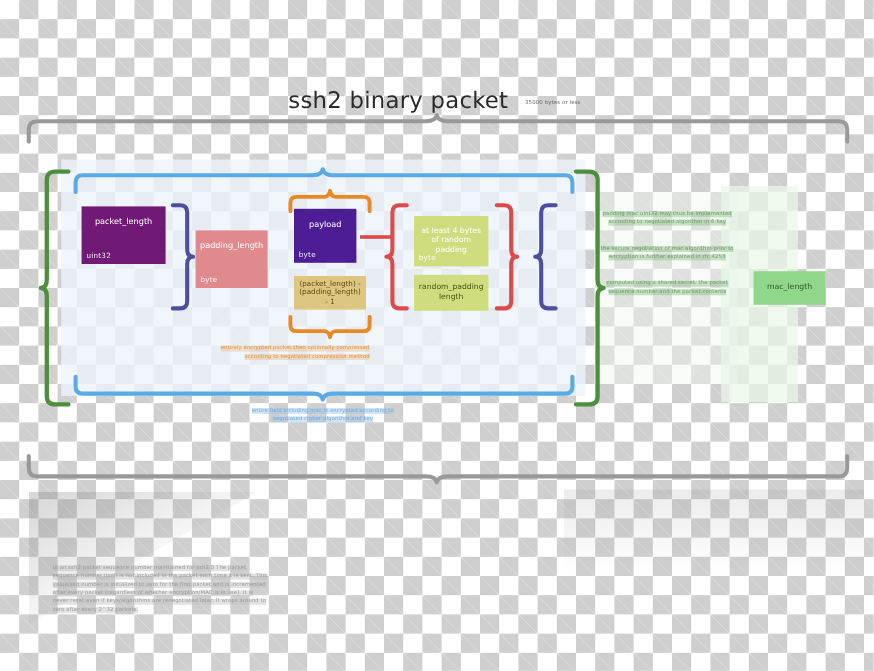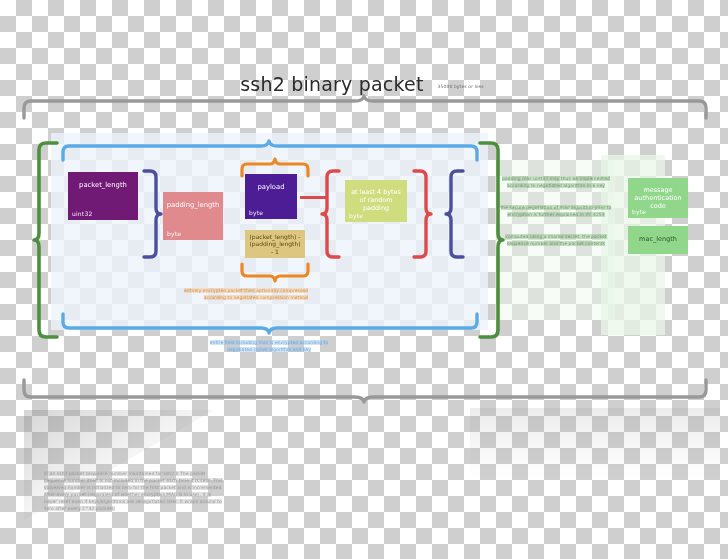--- a/index.html
+++ b/index.html
@@ -198,25 +198,24 @@
 
   <div class="box b-payload2">
     <span class="lbl">(packet_length) - (padding_length) - 1</span>
   </div>
 
   <div class="box typed b-rpad">
     <span class="lbl">at least 4 bytes of random padding</span>
     <span class="type">byte</span>
   </div>
 
-
-  <div class="box typed b-mac">
-    <span class="lbl">message authentication code</span>
-    <span class="type">byte</span>
-  </div>
+  <div class="box b-rpadlen">
+    <span class="lbl">random_padding length</span>
+  </div>
+
 
   <div class="box b-maclen">
     <span class="lbl">mac_length</span>
   </div>
 
   <div class="note note-green" style="left:500px;top:176px;width:112px;">
     <span class="hl">padding mac uint32 may thus be implemented according to negotiated algorithm in 6 key</span>
   </div>
   <div class="note note-green" style="left:500px;top:205px;width:112px;">
     <span class="hl">the secure negotiation of mac algorithm prior to encryption is further explained in rfc 4253</span>

